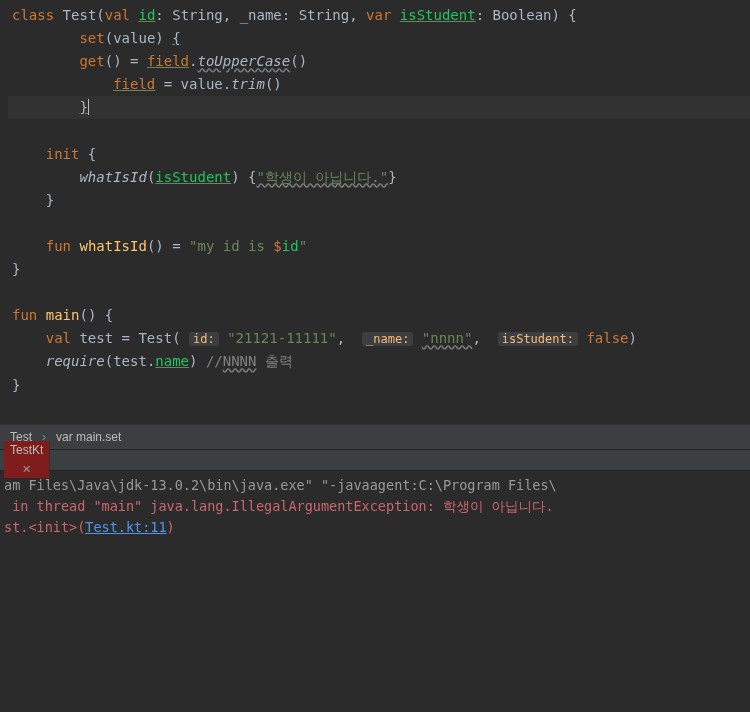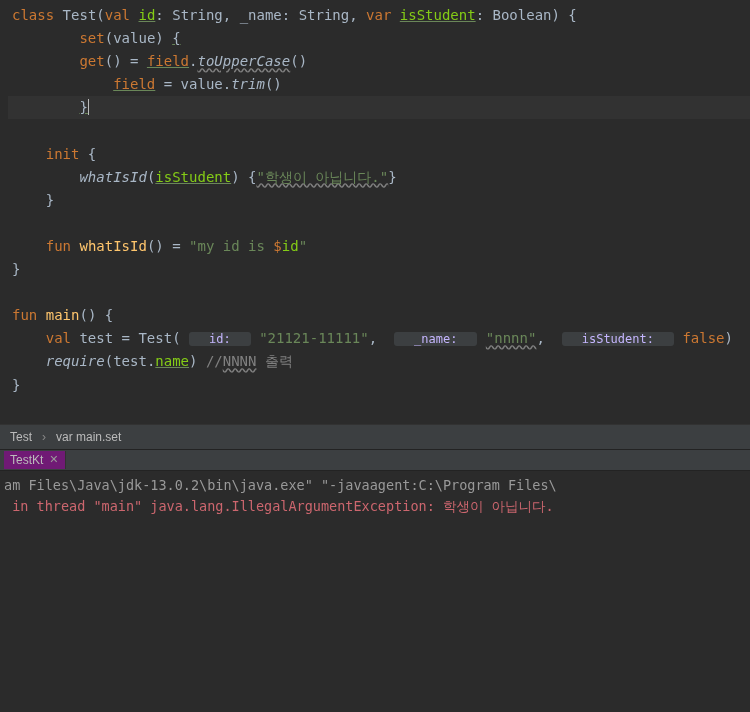--- a/index.html
+++ b/index.html
@@ -15,27 +15,27 @@
   .editor {
     background: #2b2b2b;
     padding: 4px 0 4px 8px;
     line-height: 1.65;
   }
   .line { white-space: pre; padding-left: 4px; }
   .line.highlight { background: #323232; }
   .k-keyword { color: #cc7832; }
   .k-funname { color: #ffc66d; font-style: normal;}
   .k-classname { color: #a9b7c6; }
-  .k-varname { color: #84cc16; }
+  .k-varname { color: #22c55e; }
   .k-uline { text-decoration: underline; text-decoration-color: #6a8759; }
   .k-warn { text-decoration: underline wavy #808080; }
   .k-comment { color: #808080; }
   .k-string { color: #6a8759; }
   .k-ital { font-style: italic; }
-  .k-hint { color: #c4b5fd; background: #3c3f41; border-radius:3px; padding: 0 20px; font-size: 12px; font-style: normal; }
+  .k-hint { color: #fdba74; background: #3c3f41; border-radius:3px; padding: 0 4px; font-size: 12px; font-style: normal; }
   .cursor { border-left: 1px solid #bbb; }
   .breadcrumb {
     background: #3c3f41;
     border-top: 1px solid #323232;
     color: #bbbbbb;
     font-family: sans-serif;
     font-size: 12px;
     padding: 5px 10px;
     display: flex;
     gap: 10px;
@@ -47,27 +47,28 @@
     display: flex;
     align-items: center;
     border-top: 1px solid #232323;
     border-bottom: 1px solid #232323;
     padding-left: 4px;
     height: 22px;
     font-family: sans-serif;
     font-size: 12px;
   }
   .tab {
-    background: #701a75;
+    background: #7f1d1d;
     color: #bbbbbb;
     padding: 2px 6px;
     display: flex;
     gap: 6px;
     align-items: center;
     border-right: 1px solid #323232;
+    flex-direction: column;
   }
   .close { color: #999; font-size: 11px; }
   .console {
     background: #2b2b2b;
     font-family: 'Menlo','Consolas',monospace;
     font-size: 13.5px;
     padding: 4px 0 4px 4px;
     line-height: 1.55;
   }
   .c-line { white-space: pre; }
@@ -108,13 +109,14 @@
 <div class="tabbar">
   <div class="tab">
     <span>TestKt</span>
     <span class="close">✕</span>
   </div>
 </div>
 
 <div class="console">
 <div class="c-line c-gray">am Files\Java\jdk-13.0.2\bin\java.exe" "-javaagent:C:\Program Files\</div>
 <div class="c-line c-err"> in thread "main" java.lang.IllegalArgumentException: 학생이 아닙니다.</div>
+<div class="c-line c-err"><span>st.&lt;init&gt;(</span><span class="c-link">Test.kt:11</span><span>)</span></div>
 </div>
 
 </body></html>

